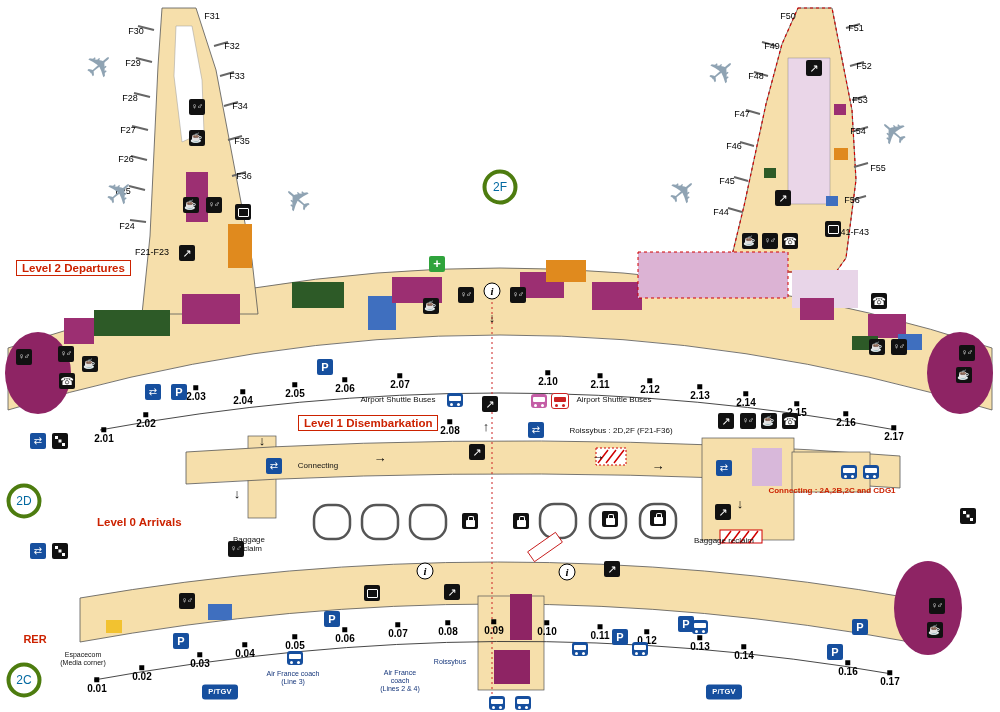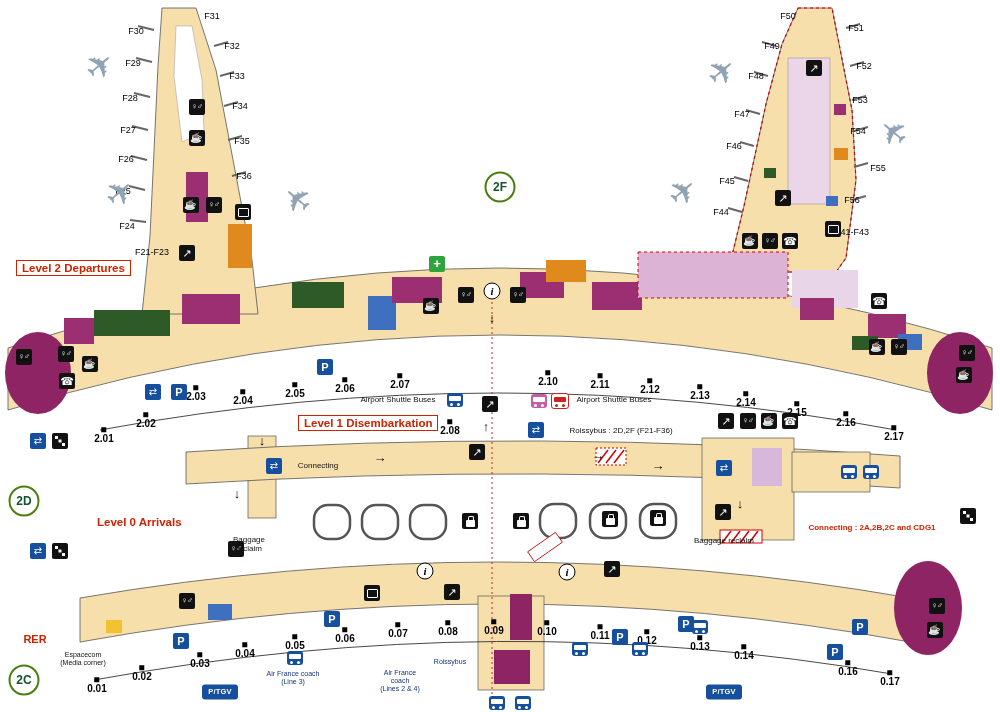--- a/index.html
+++ b/index.html
@@ -9,22 +9,22 @@
   .it{position:absolute;transform:translate(-50%,-50%);text-align:center;line-height:1.15;white-space:pre-line}
   .gate{font-size:9px;color:#000}
   .door{display:flex;flex-direction:column;align-items:center;gap:1px;font-size:10px;font-weight:600;color:#000}
   .door::before{content:"";width:5px;height:5px;background:#000;display:block}
   .txt{font-size:8px;color:#111}
   .t-tiny{font-size:7px}
   .t-red{color:#cc2200;font-weight:700}
   .t-navy{color:#14357a}
   .arr{font-size:13px;font-weight:700;color:#000}
   .plane{font-size:34px;color:#8fa3b3}
-  .badge{width:27px;height:27px;border:2px solid #4d7c0f;border-radius:50%;background:#fff;color:#14532d;
-         font-size:12px;font-weight:700;display:flex;align-items:center;justify-content:center}
+  .badge{width:27px;height:27px;border:4px solid #4d7c0f;border-radius:50%;background:#fff;color:#0369a1;
+         font-size:12px;font-weight:400;display:flex;align-items:center;justify-content:center}
   .lvl{position:absolute;color:#cc2200;font-size:11.5px;font-weight:700;white-space:nowrap}
   .lvl.boxed{border:1px solid #cc2200;padding:1px 5px;background:rgba(255,255,255,.7)}
   .tgvbox{position:absolute;left:6px;top:576px;width:58px;border:2px solid #cc2200;background:#fff;color:#cc2200;
           font-size:10.5px;font-weight:700;text-align:center;line-height:1.3;padding:3px 0;white-space:pre-line;box-sizing:border-box}
   .rer{position:absolute;left:6px;top:633px;width:58px;text-align:center;color:#cc2200;font-size:11px;font-weight:700}
   .icon{width:16px;height:16px;background:#111;color:#fff;display:flex;align-items:center;justify-content:center;
         border-radius:2px;font-size:10px}
   .icon.wc{font-size:8px;letter-spacing:-.5px}.icon.wc::before{content:"♀♂"}
   .icon.cafe::before{content:"☕"}
   .icon.phone{font-size:11px}.icon.phone::before{content:"☎"}
@@ -301,21 +301,21 @@
       <div class="it icon bus" style="left: 523px; top: 703px;"></div>
       <div class="it icon stairs" style="left: 60px; top: 441px;"></div>
       <div class="it icon transfer" style="left: 38px; top: 441px;"></div>
       <div class="it icon stairs" style="left: 60px; top: 551px;"></div>
       <div class="it icon transfer" style="left: 38px; top: 551px;"></div>
       <div class="it icon stairs" style="left: 968px; top: 516px;"></div>
       <div class="it txt " style="left: 398px; top: 400px;">Airport Shuttle Buses</div>
       <div class="it txt " style="left: 614px; top: 400px;">Airport Shuttle Buses</div>
       <div class="it txt " style="left: 318px; top: 466px;">Connecting</div>
       <div class="it txt " style="left: 621px; top: 431px;">Roissybus : 2D,2F (F21-F36)</div>
-      <div class="it txt t-red" style="left: 872px; top: 491px; margin-top: 37px;">Connecting : 2A,2B,2C and CDG1</div>
+      <div class="it txt t-red" style="left: 832px; top: 491px;">Connecting : 2A,2B,2C and CDG1</div>
       <div class="it txt " style="left: 249px; top: 544px;">Baggage
 reclaim</div>
       <div class="it txt " style="left: 724px; top: 541px;">Baggage reclaim</div>
       <div class="it txt t-tiny" style="left: 83px; top: 659px;">Espacecom
 (Media corner)</div>
       <div class="it txt t-tiny t-navy" style="left: 293px; top: 678px;">Air France coach
 (Line 3)</div>
       <div class="it txt t-tiny t-navy" style="left: 400px; top: 681px;">Air France
 coach
 (Lines 2 &amp; 4)</div>

